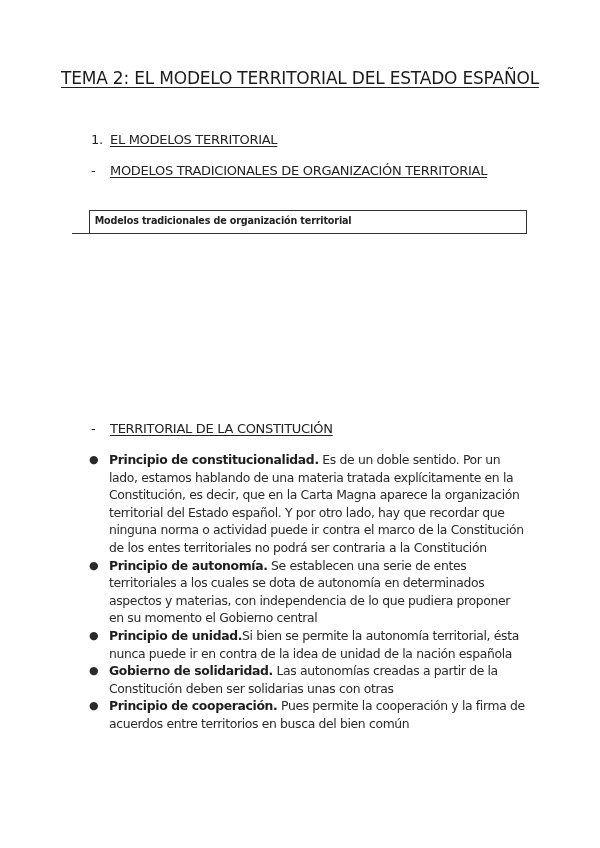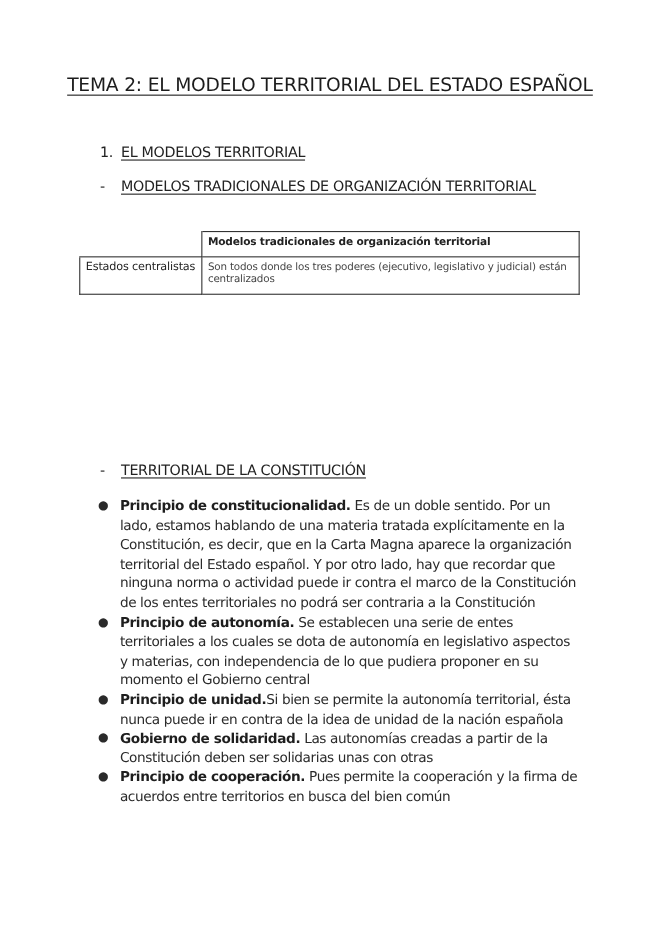--- a/index.html
+++ b/index.html
@@ -50,40 +50,36 @@
   <span class="marker">-</span>
   <span class="text" style="left:19px;">MODELOS TRADICIONALES DE ORGANIZACIÓN TERRITORIAL</span>
 </div>
 
 <table class="models">
   <tbody>
       <tr>
     <td class="empty"></td>
     <td class="hdr">Modelos tradicionales de organización territorial</td>
   </tr>
-  <tr style="height:34px;">
-    <td class="rowhead">Estados centralistas</td>
-    <td class="desc">Son todos donde los tres poderes (ejecutivo, legislativo y judicial) están centralizados</td>
-  </tr>
 </tbody>
   </table>
 
 <div class="heading" style="left:91px; top:421px;">
   <span class="marker">-</span>
   <span class="text" style="left:19px;">TERRITORIAL DE LA CONSTITUCIÓN</span>
 </div>
 
 <ul class="principles">
   <li>
     <span class="bullet">●</span>
     <b>Principio de constitucionalidad.</b><span> Es de un doble sentido. Por un lado, estamos hablando de una materia tratada explícitamente en la Constitución, es decir, que en la Carta Magna aparece la organización territorial del Estado español. Y por otro lado, hay que recordar que ninguna norma o actividad puede ir  contra el marco de la Constitución de los entes territoriales no podrá ser contraria a la Constitución</span>
   </li>
   <li>
     <span class="bullet">●</span>
-    <b>Principio de autonomía.</b><span> Se establecen una serie de entes territoriales a los cuales se dota de autonomía en legislativo aspectos y materias, con independencia de lo que pudiera proponer en su momento el Gobierno central</span>
+    <b>Principio de autonomía.</b><span> Se establecen una serie de entes territoriales a los cuales se dota de autonomía en determinados aspectos y materias, con independencia de lo que pudiera proponer en su momento el Gobierno central</span>
   </li>
   <li>
     <span class="bullet">●</span>
     <b>Principio de unidad.</b><span>Si bien se permite la autonomía territorial, ésta nunca puede ir en contra de la idea de unidad de la nación española</span>
   </li>
   <li>
     <span class="bullet">●</span>
     <b>Gobierno de solidaridad.</b><span> Las autonomías creadas a partir de la Constitución deben ser solidarias unas con otras</span>
   </li>
   <li>

